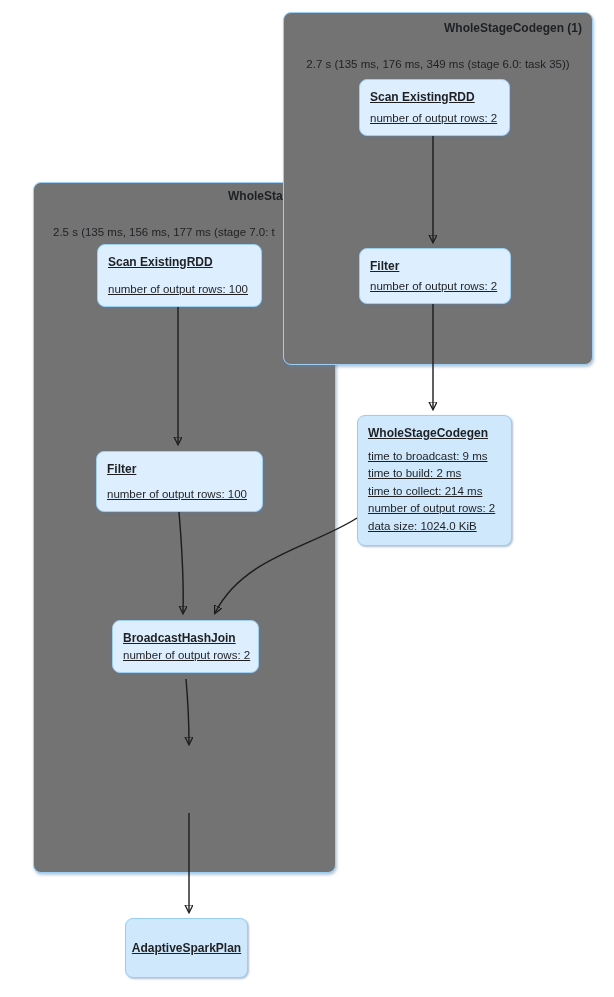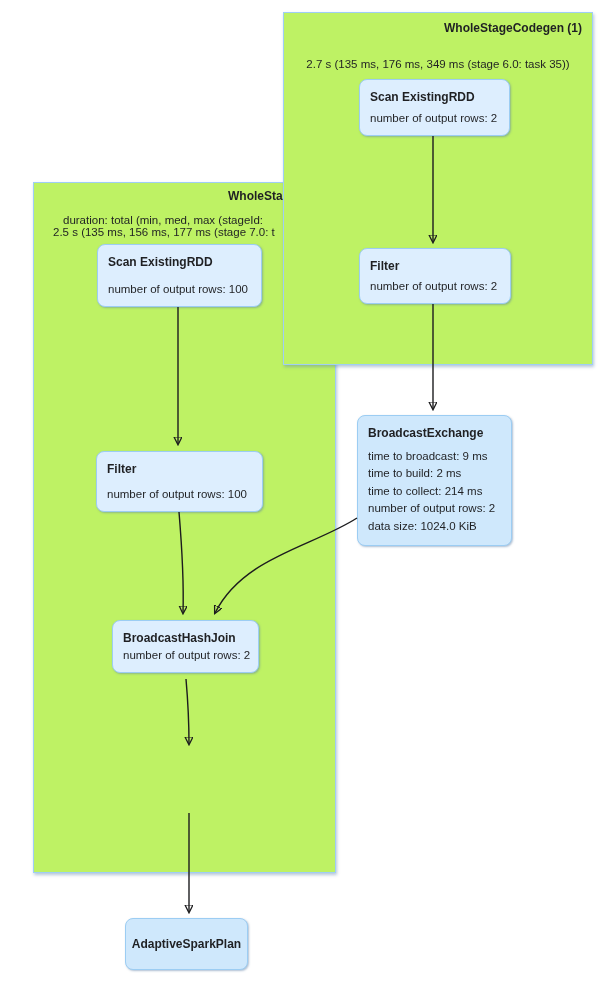--- a/index.html
+++ b/index.html
@@ -1,63 +1,63 @@
 <!DOCTYPE html>
 <html><head>
 <meta charset="utf-8">
 <style>
   html,body{margin:0;padding:0;background:#ffffff;}
   #canvas{
     position:relative;width:614px;height:997px;background:#ffffff;overflow:hidden;
     font-family:"Liberation Sans",sans-serif;color:#1f2023;
   }
   .cluster{
-    position:absolute;background:#bef264;border:1px solid #9fcef5;border-radius:0;
+    position:absolute;background:#737373;border:1px solid #9fcef5;border-radius:8px;
     box-shadow:1px 2px 3px rgba(96,130,170,.45);box-sizing:border-box;
   }
   #wsc2{left:33px;top:182px;width:303px;height:691px;}
   #wsc1{left:283px;top:12px;width:310px;height:353px;}
   .cluster-title{position:absolute;font-size:12px;font-weight:700;white-space:nowrap;line-height:13px;}
   .cluster-dur{position:absolute;font-size:11.5px;line-height:13px;white-space:nowrap;}
   #wsc1 .cluster-title{top:9px;right:10px;}
   #wsc1 .cluster-dur{left:0;width:100%;text-align:center;}
   #c1dur1{top:32px;} #c1dur2{top:45px;}
   #wsc2 .cluster-title{left:150px;top:7px;margin-left:44px;}
   #c2dur1{left:29px;top:31px;} #c2dur2{left:11px;top:43px;margin-left:8px;}
   .node{
     position:absolute;background:#ddeefe;border:1px solid #9ccdf3;border-radius:8px;
     box-shadow:1px 1px 2px rgba(96,130,170,.5);box-sizing:border-box;
     display:flex;flex-direction:column;justify-content:space-between;
     padding:10px 10px;
+    text-decoration:underline;
   }
   .node.standalone{background:#cfe8fc;}
   .node-title{font-size:12px;font-weight:700;line-height:14px;white-space:nowrap;}
   .node-metric{font-size:11.5px;line-height:14px;white-space:nowrap;}
   .metric-lines{font-size:11.5px;line-height:17.5px;white-space:nowrap;margin-top:auto;}
   .node.center{justify-content:center;align-items:center;padding:6px;}
   
   #n-scan1{left:75px;top:66px;width:151px;height:57px;}
   #n-filter1{left:75px;top:235px;width:152px;height:56px;}
   #n-scan2{left:63px;top:61px;width:165px;height:63px;}
   #n-filter2{left:62px;top:268px;width:167px;height:61px;}
   #n-bhj{left:78px;top:437px;width:147px;height:53px;}
   #n-project{left:129px;top:568px;width:55px;height:62px;}
   #n-be{left:357px;top:415px;width:155px;height:131px;}
-  #n-asp{left:125px;top:918px;width:123px;height:52px;}
+  #n-asp{left:125px;top:918px;width:123px;height:60px;}
   #edges{position:absolute;left:0;top:0;width:614px;height:997px;pointer-events:none;}
   #edges path{stroke:#1c1c1e;stroke-width:1.4;fill:none;}
 </style>
 </head>
 <body>
 
 <div id="canvas">
 
   <div class="cluster" id="wsc2">
     <div class="cluster-title">WholeStageCode</div>
-    <div class="cluster-dur" id="c2dur1">duration: total (min, med, max (stageId:</div>
     <div class="cluster-dur" id="c2dur2">2.5 s (135 ms, 156 ms, 177 ms (stage 7.0: t</div>
 
     <div class="node" id="n-scan2">
       <div class="node-title">Scan ExistingRDD</div>
       <div class="node-metric">number of output rows: 100</div>
     </div>
 
     <div class="node" id="n-filter2">
       <div class="node-title">Filter</div>
       <div class="node-metric">number of output rows: 100</div>
@@ -79,21 +79,21 @@
       <div class="node-metric">number of output rows: 2</div>
     </div>
 
     <div class="node" id="n-filter1">
       <div class="node-title">Filter</div>
       <div class="node-metric">number of output rows: 2</div>
     </div>
   </div>
 
   <div class="node standalone" id="n-be">
-    <div class="node-title">BroadcastExchange</div>
+    <div class="node-title">WholeStageCodegen</div>
     <div class="metric-lines">
       <div>time to broadcast: 9 ms</div>
       <div>time to build: 2 ms</div>
       <div>time to collect: 214 ms</div>
       <div>number of output rows: 2</div>
       <div>data size: 1024.0 KiB</div>
     </div>
   </div>
 
   <div class="node standalone center" id="n-asp">

